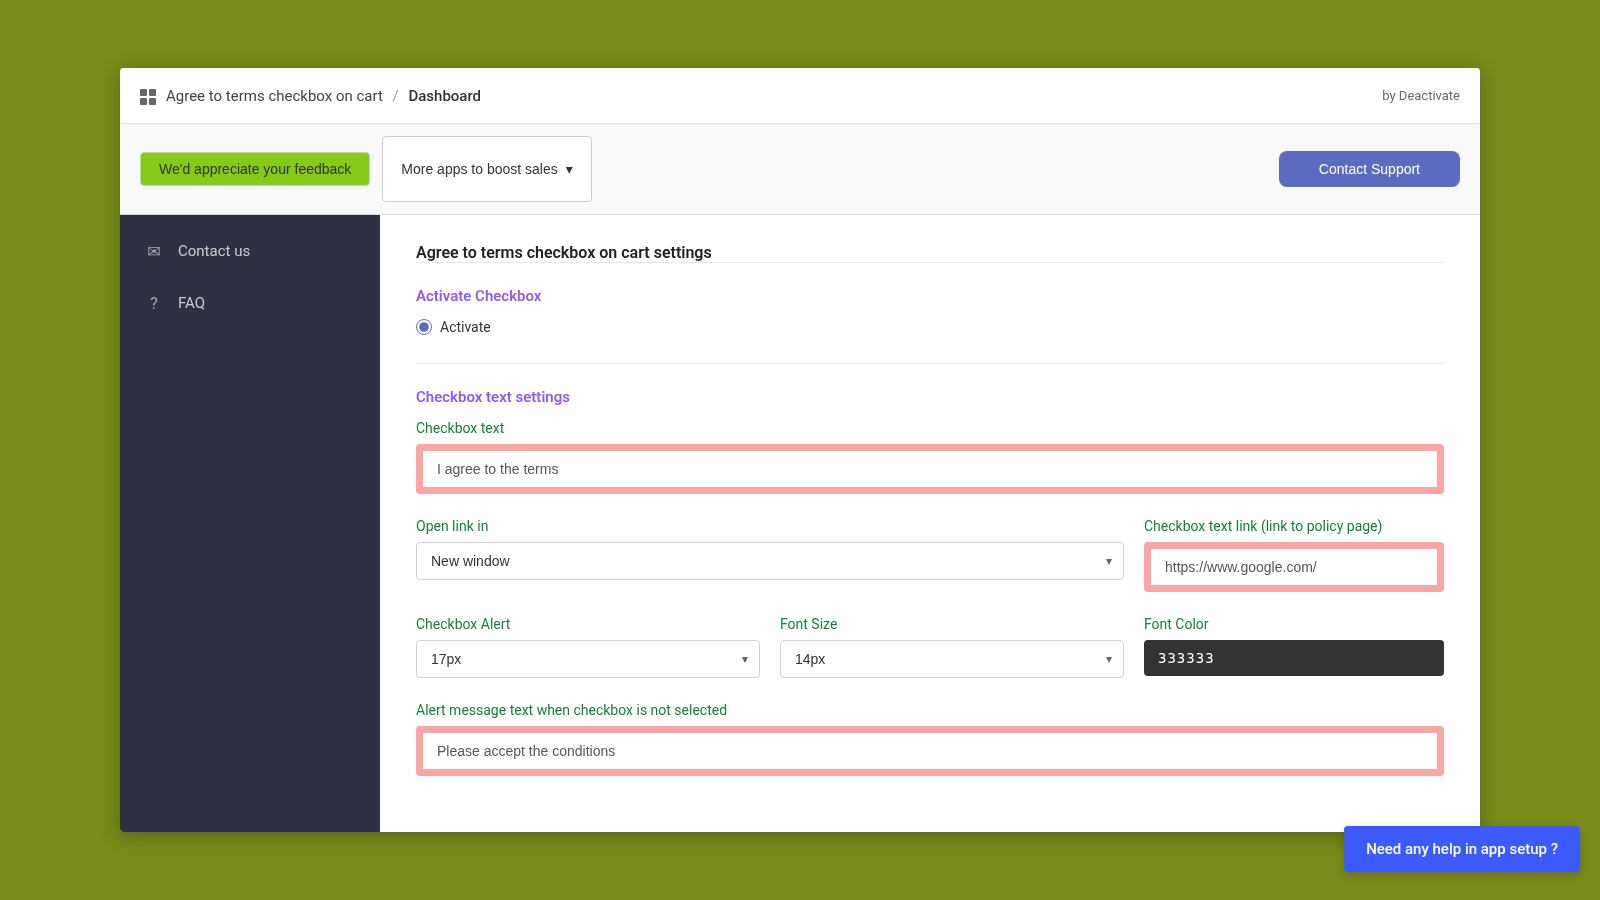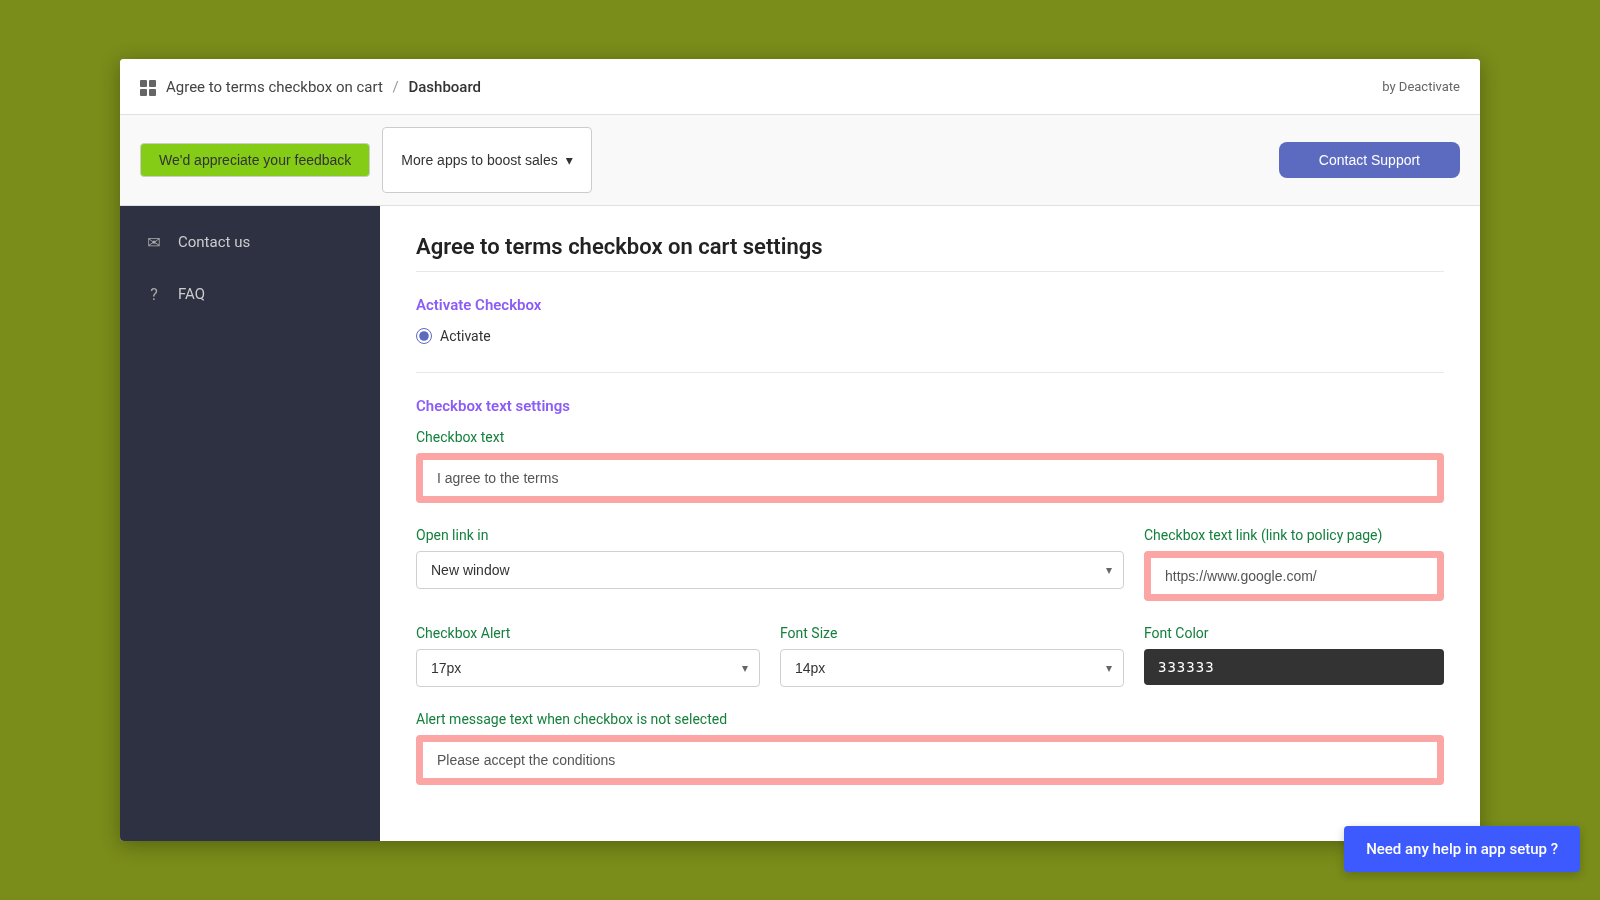--- a/index.html
+++ b/index.html
@@ -139,25 +139,24 @@
     }
     
     .content {
       flex: 1;
       background: #fff;
       padding: 28px 36px;
       overflow-y: auto;
       position: relative;
     }
     .section-title {
-      font-size: 22px;
+      font-size: 16px;
       font-weight: 600;
       color: #222;
       margin-bottom: 24px;
-      padding-bottom: 12px;
       border-bottom: 1px solid #e8e8e8;
     }
     .settings-group {
       margin-bottom: 28px;
     }
     .settings-group-title {
       font-size: 15px;
       font-weight: 600;
       color: #8b5cf6;
       margin-bottom: 14px;

